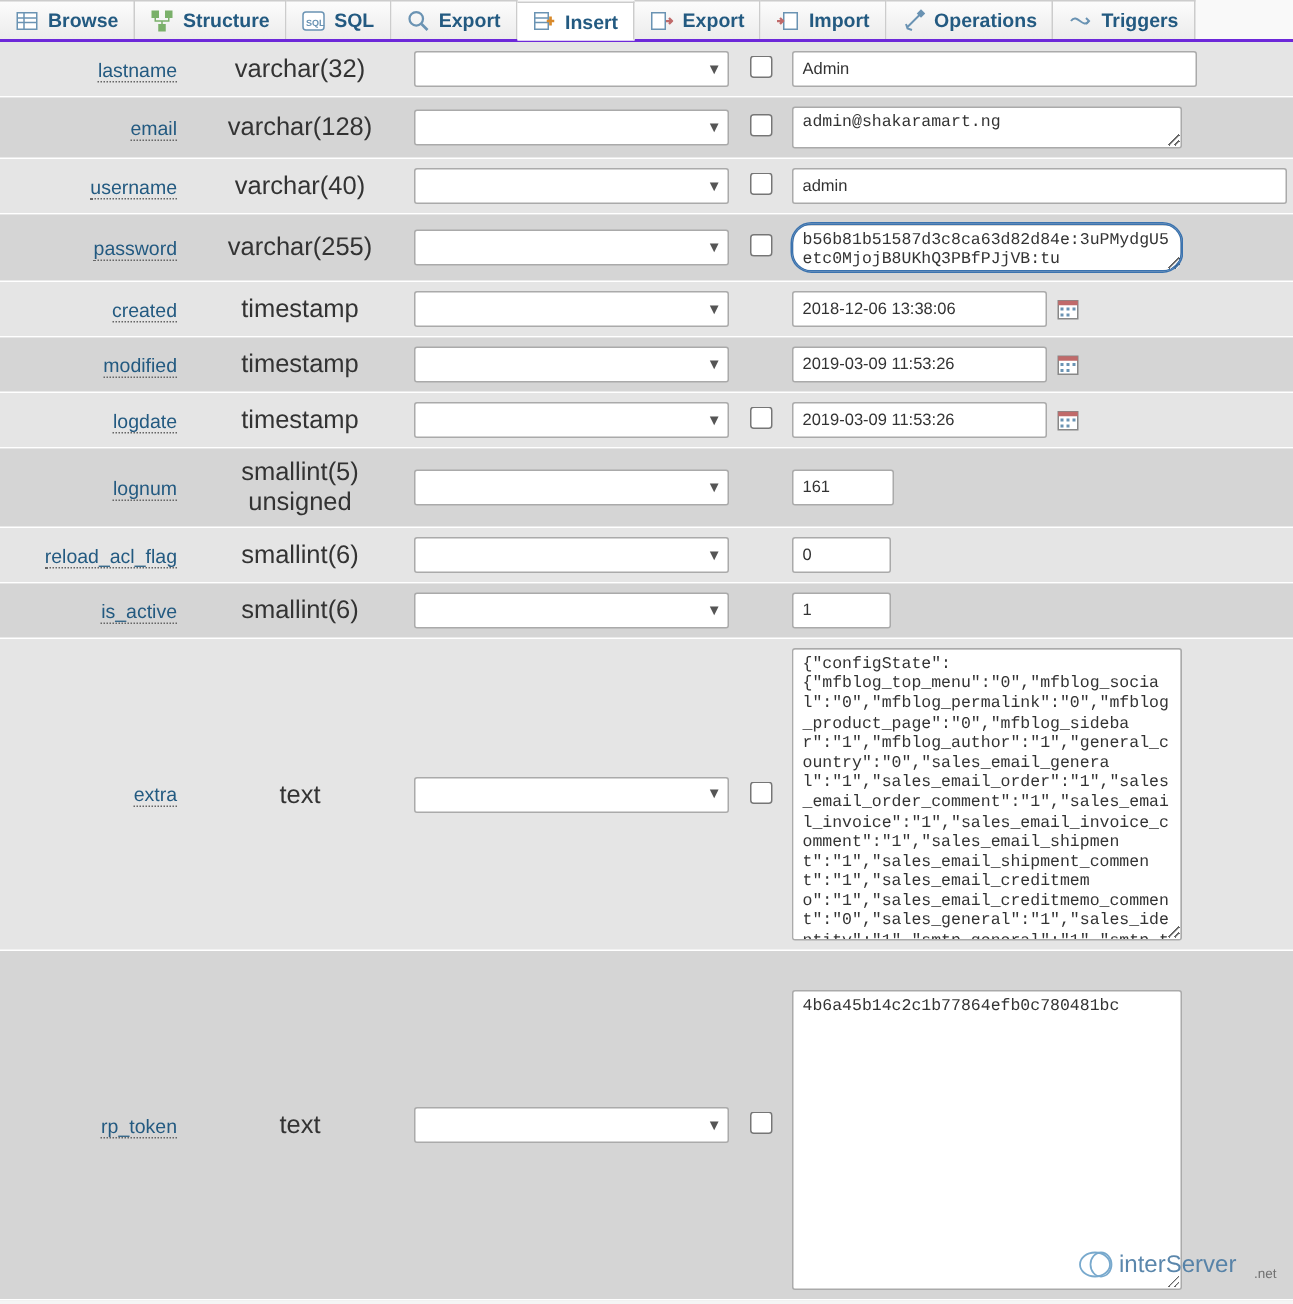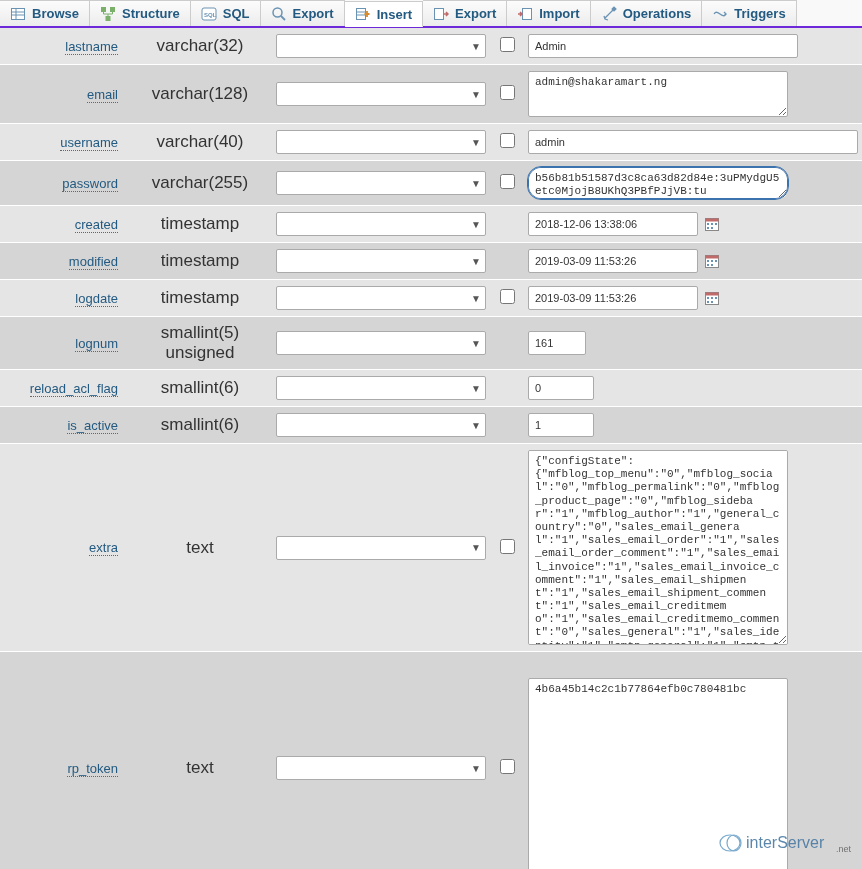--- a/index.html
+++ b/index.html
@@ -219,21 +219,21 @@
       </div>
     </div>
     <div class="row">
       <div class="col-name"><a href="#">email</a></div>
       <div class="col-type">varchar(128)</div>
       <div class="func-select">
         <span class="caret">▼</span>
       </div>
       <div class="col-null"><input type="checkbox" class="null-chk" style=""></div>
       <div class="col-value">
-        <textarea class="val" rows="2" style="height: 46px; width: 260px;">admin@shakaramart.ng</textarea>
+        <textarea class="val" rows="2" style="height: 28px; width: 260px;">admin@shakaramart.ng</textarea>
       </div>
     </div>
     <div class="row">
       <div class="col-name"><a href="#">username</a></div>
       <div class="col-type">varchar(40)</div>
       <div class="func-select">
         <span class="caret">▼</span>
       </div>
       <div class="col-null"><input type="checkbox" class="null-chk" style=""></div>
       <div class="col-value">
@@ -313,21 +313,21 @@
       </div>
     </div>
     <div class="row">
       <div class="col-name"><a href="#">lognum</a></div>
       <div class="col-type">smallint(5) unsigned</div>
       <div class="func-select">
         <span class="caret">▼</span>
       </div>
       <div class="col-null"></div>
       <div class="col-value">
-        <input type="text" class="val" value="161" style="width: 58px;">
+        <input type="text" class="val" value="161" style="width: 68px;">
       </div>
     </div>
     <div class="row">
       <div class="col-name"><a href="#">reload_acl_flag</a></div>
       <div class="col-type">smallint(6)</div>
       <div class="func-select">
         <span class="caret">▼</span>
       </div>
       <div class="col-null"></div>
       <div class="col-value">

